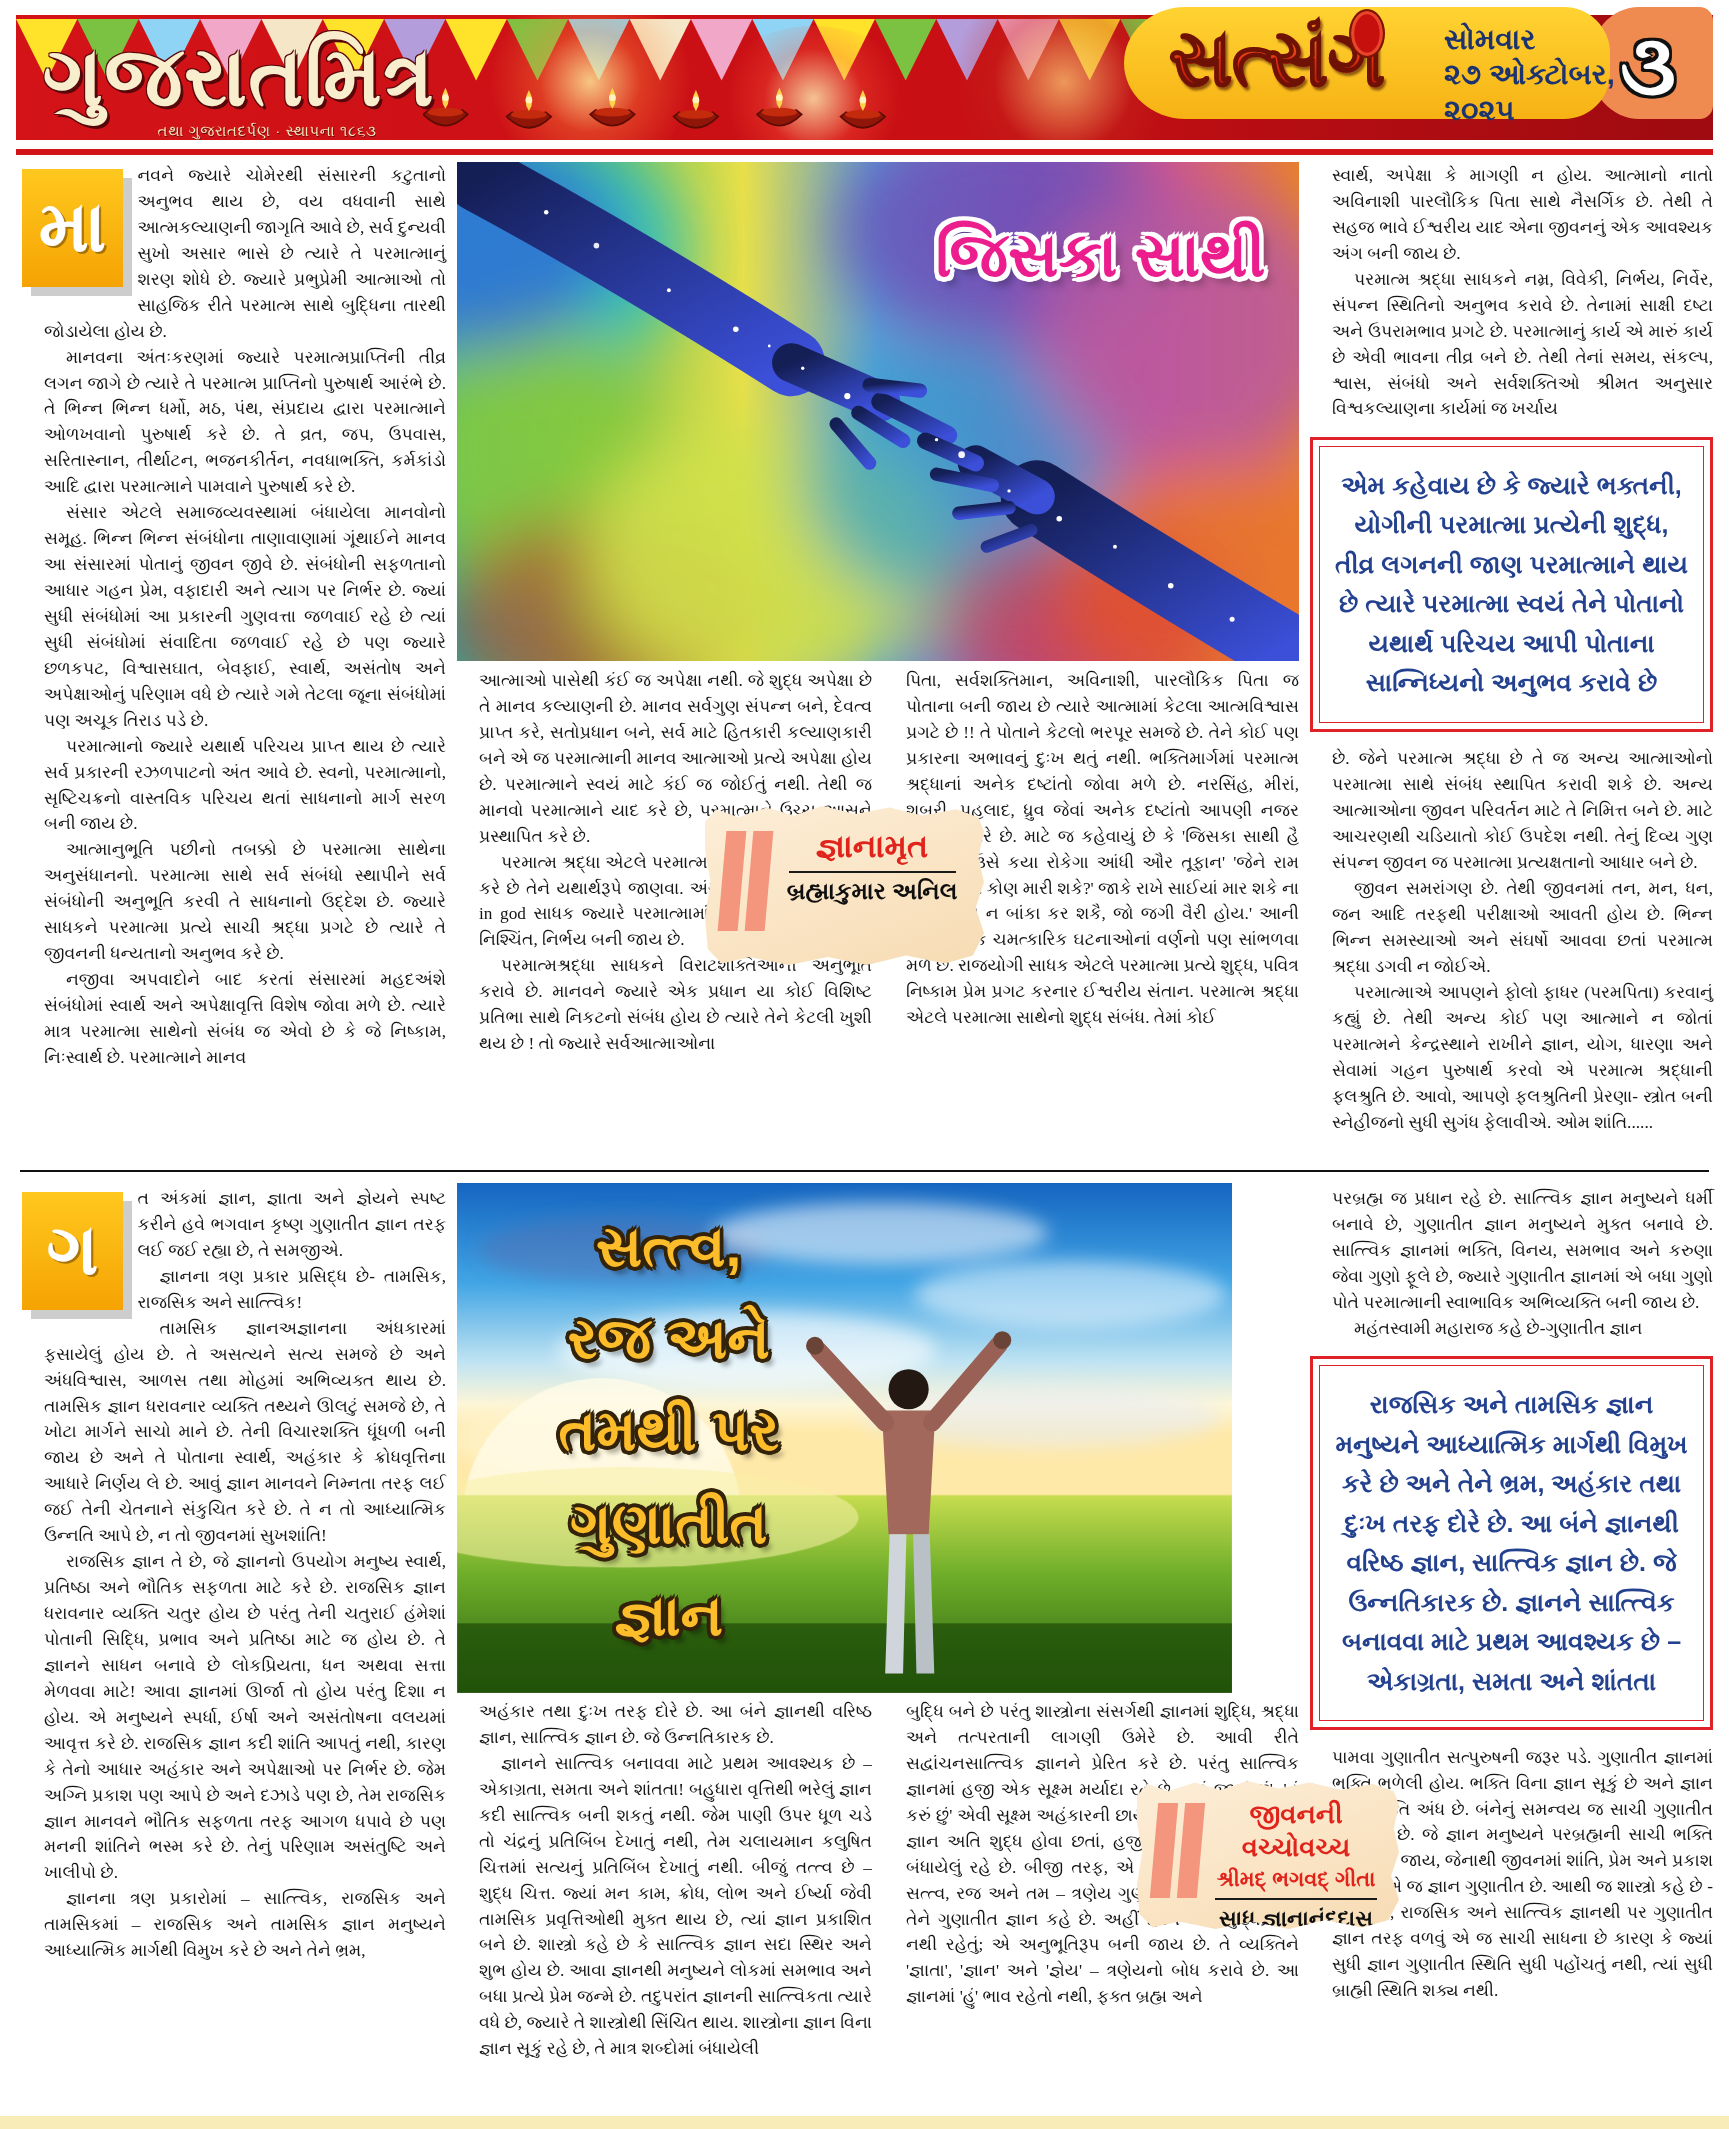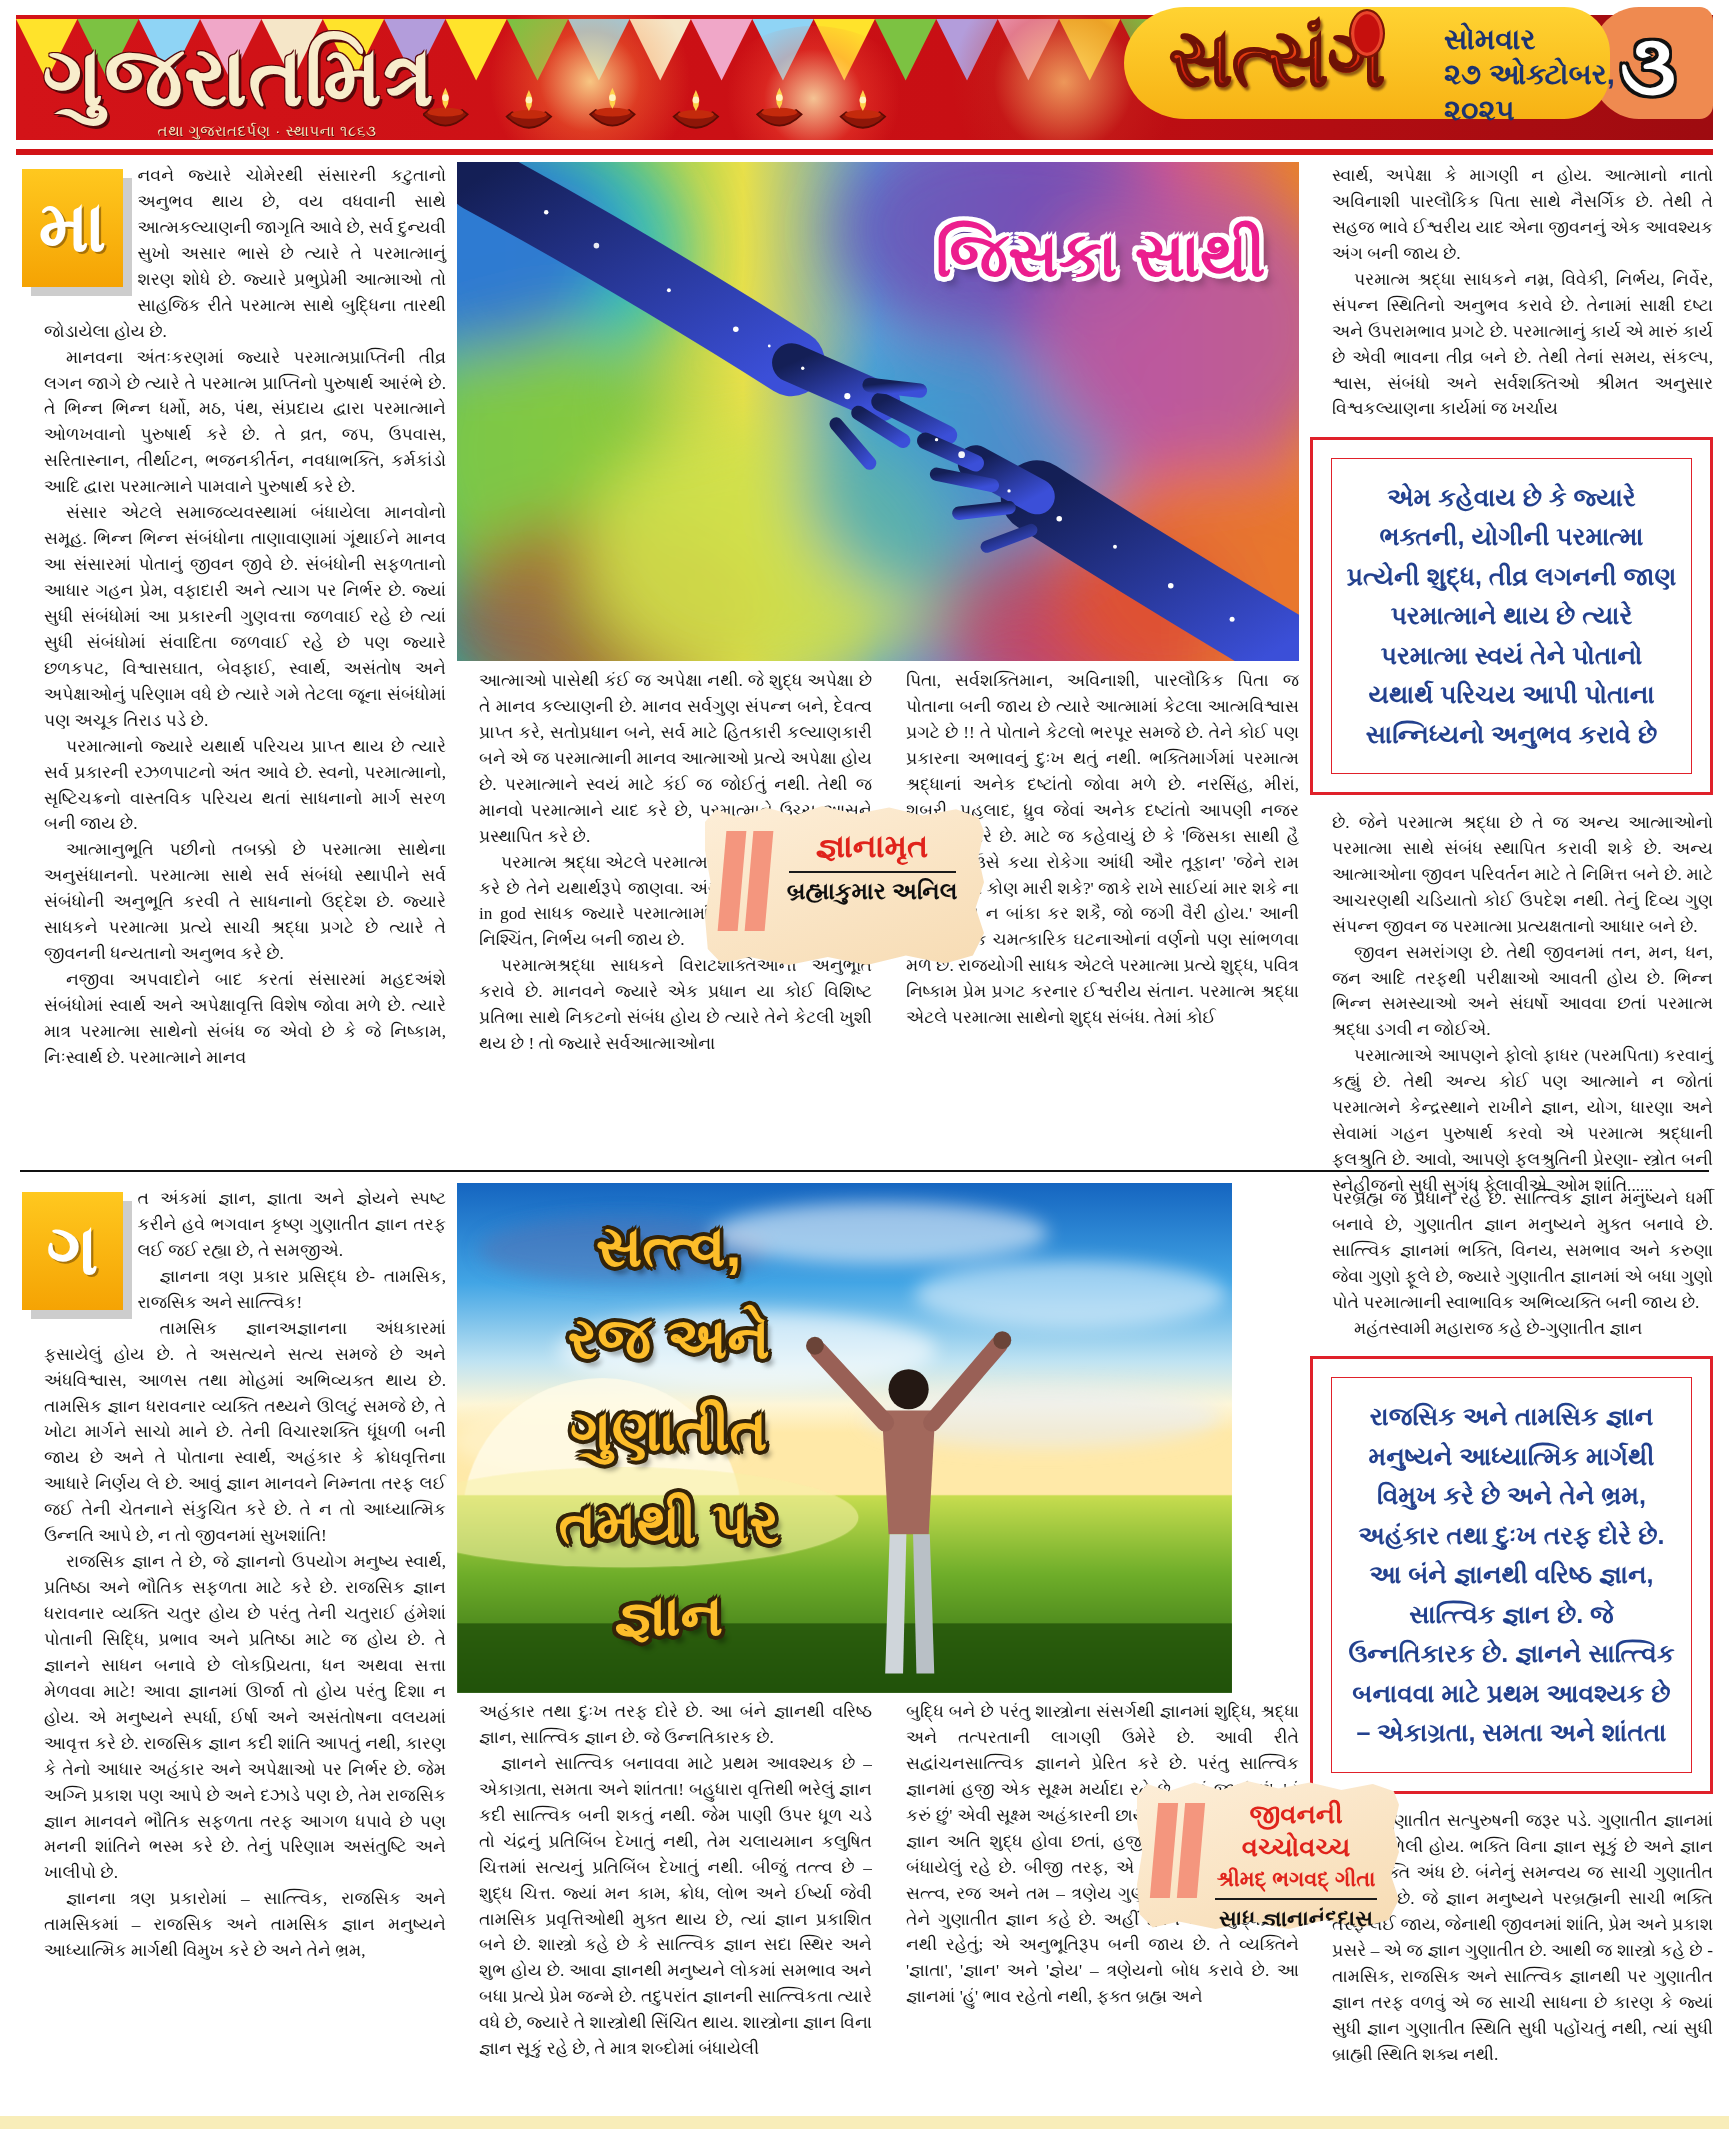--- a/index.html
+++ b/index.html
@@ -45,21 +45,21 @@
   
   .artimg{position:absolute;overflow:hidden;}
   #headline-top{position:absolute;right:14.5px;top:48px;width:368px;text-align:center;font-weight:bold;
           font-size:62px;line-height:1.45;color:#ec1e8e;font-family:"Liberation Sans",sans-serif;
           text-shadow:-3.9px -3.9px 0 #fff,3.9px -3.9px 0 #fff,-3.9px 3.9px 0 #fff,3.9px 3.9px 0 #fff,0 -4.5px 0 #fff,0 4.5px 0 #fff,-4.5px 0 0 #fff,4.5px 0 0 #fff,6.7px 7.8px 9px rgba(0,0,0,.35);}
   #headline-bottom{position:absolute;left:16.7px;top:16.7px;width:390px;text-align:center;font-weight:bold;
           font-size:57px;line-height:1.62;color:#fdbd2a;font-family:"Liberation Sans",sans-serif;
           text-shadow:-3.3px -3.3px 0 #33230a,3.3px -3.3px 0 #33230a,-3.3px 3.3px 0 #33230a,3.3px 3.3px 0 #33230a,0 -3.9px 0 #33230a,0 3.9px 0 #33230a,-3.9px 0 0 #33230a,3.9px 0 0 #33230a,5.6px 6.7px 5.6px rgba(0,0,0,.35);}
   
   .quote{border:3.3px solid #e0212a;background:#fff;margin:14.5px 0;}
-  .quote-inner{border:1.7px solid #e0212a;margin:18px;padding:19px 14.5px;text-align:center;
+  .quote-inner{border:1.7px solid #e0212a;margin:6px;padding:19px 14.5px;text-align:center;
           color:#23418e;font-weight:bold;font-size:25px;line-height:1.58;text-indent:0 !important;
           font-family:"Liberation Sans",sans-serif;}
   
   .parch{position:absolute;background:linear-gradient(160deg,#fdeed8,#f7dcb4);
           clip-path:polygon(0% 10%,4% 2%,12% 7%,22% 1%,32% 6%,42% 0%,54% 5%,66% 1%,78% 6%,90% 2%,98% 7%,100% 16%,98% 32%,100% 48%,97% 64%,100% 80%,96% 94%,86% 99%,72% 94%,58% 100%,44% 95%,30% 100%,16% 95%,6% 99%,1% 90%,0% 70%,2% 48%,0% 28%);
           filter:drop-shadow(5.6px 6.7px 4.5px rgba(150,90,30,.45));}
   .parch-bars{position:absolute;left:16.7px;top:20px;}
   .parch-bars span{display:inline-block;width:20px;background:#f4967e;transform:skewX(-5deg);margin-right:7.8px;}
   .parch .ptitle{color:#e0231b;font-weight:bold;font-family:"Liberation Sans",sans-serif;}
   .parch .prule{border-top:2.2px solid #1a1a1a;margin:5.6px auto;}
@@ -285,22 +285,22 @@
         <path d="M852,430 L972,290" stroke="#996056" stroke-width="32" stroke-linecap="round"></path>
         <circle cx="642" cy="292" r="16" fill="#6b4438"></circle>
           <circle cx="978" cy="282" r="16" fill="#6b4438"></circle>
         <path d="M776,630 L806,630 L800,880 L768,880 Z" fill="#cfd5da"></path>
         <path d="M818,630 L848,630 L856,880 L824,880 Z" fill="#b9c0c6"></path>
       </g>
     </svg>
     <div id="headline-bottom">
       <div>સત્ત્વ,</div>
       <div>રજ અને</div>
+      <div>તમથી પર</div>
       <div>ગુણાતીત</div>
-      <div>તમથી પર</div>
       <div>જ્ઞાન</div>
     </div>
   </div>
 
   <div class="col" style="left:22px;top:1186px;width:424px;height:926px;">
     <div class="dropcap">ગ</div>
     <p class="ni">ત અંકમાં જ્ઞાન, જ્ઞાતા અને જ્ઞેયને સ્પષ્ટ કરીને હવે ભગવાન કૃષ્ણ ગુણાતીત જ્ઞાન તરફ લઈ જઈ રહ્યા છે, તે સમજીએ.</p>
     <p>જ્ઞાનના ત્રણ પ્રકાર પ્રસિદ્ધ છે- તામસિક, રાજસિક અને સાત્ત્વિક!</p>
     <p>તામસિક જ્ઞાનઅજ્ઞાનના અંધકારમાં ફસાયેલું હોય છે. તે અસત્યને સત્ય સમજે છે અને અંધવિશ્વાસ, આળસ તથા મોહમાં અભિવ્યક્ત થાય છે. તામસિક જ્ઞાન ધરાવનાર વ્યક્તિ તથ્યને ઊલટું સમજે છે, તે ખોટા માર્ગને સાચો માને છે. તેની વિચારશક્તિ ધૂંધળી બની જાય છે અને તે પોતાના સ્વાર્થ, અહંકાર કે ક્રોધવૃત્તિના આધારે નિર્ણય લે છે. આવું જ્ઞાન માનવને નિમ્નતા તરફ લઈ જઈ તેની ચેતનાને સંકુચિત કરે છે. તે ન તો આધ્યાત્મિક ઉન્નતિ આપે છે, ન તો જીવનમાં સુખશાંતિ!</p>
     <p>રાજસિક જ્ઞાન તે છે, જે જ્ઞાનનો ઉપયોગ મનુષ્ય સ્વાર્થ, પ્રતિષ્ઠા અને ભૌતિક સફળતા માટે કરે છે. રાજસિક જ્ઞાન ધરાવનાર વ્યક્તિ ચતુર હોય છે પરંતુ તેની ચતુરાઈ હંમેશાં પોતાની સિદ્ધિ, પ્રભાવ અને પ્રતિષ્ઠા માટે જ હોય છે. તે જ્ઞાનને સાધન બનાવે છે લોકપ્રિયતા, ધન અથવા સત્તા મેળવવા માટે! આવા જ્ઞાનમાં ઊર્જા તો હોય પરંતુ દિશા ન હોય. એ મનુષ્યને સ્પર્ધા, ઈર્ષા અને અસંતોષના વલયમાં આવૃત્ત કરે છે. રાજસિક જ્ઞાન કદી શાંતિ આપતું નથી, કારણ કે તેનો આધાર અહંકાર અને અપેક્ષાઓ પર નિર્ભર છે. જેમ અગ્નિ પ્રકાશ પણ આપે છે અને દઝાડે પણ છે, તેમ રાજસિક જ્ઞાન માનવને ભૌતિક સફળતા તરફ આગળ ધપાવે છે પણ મનની શાંતિને ભસ્મ કરે છે. તેનું પરિણામ અસંતુષ્ટિ અને ખાલીપો છે.</p>

